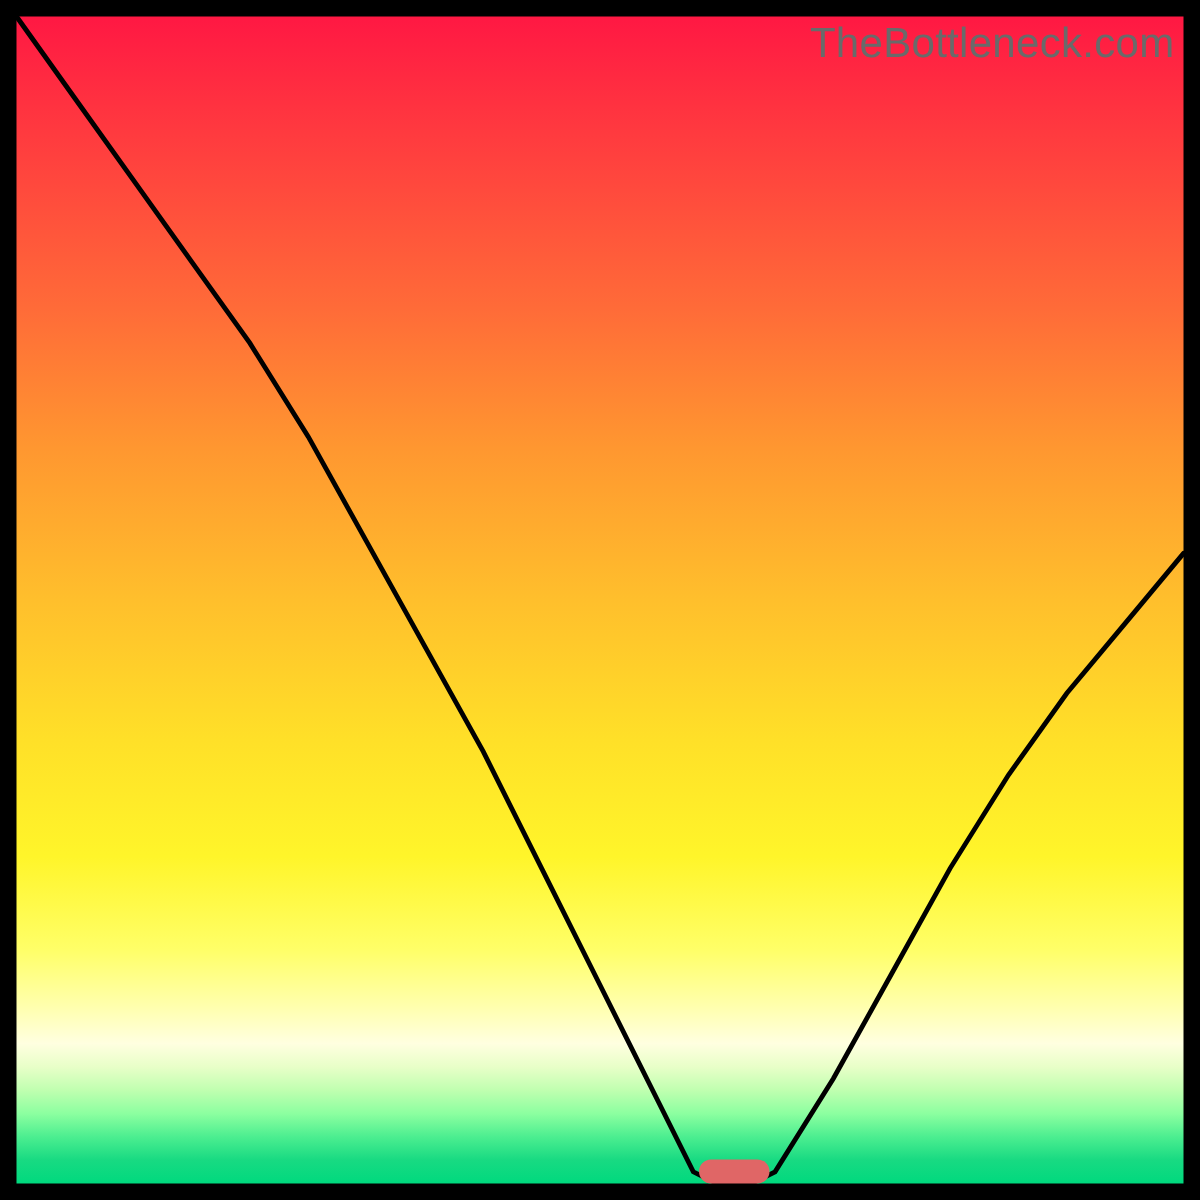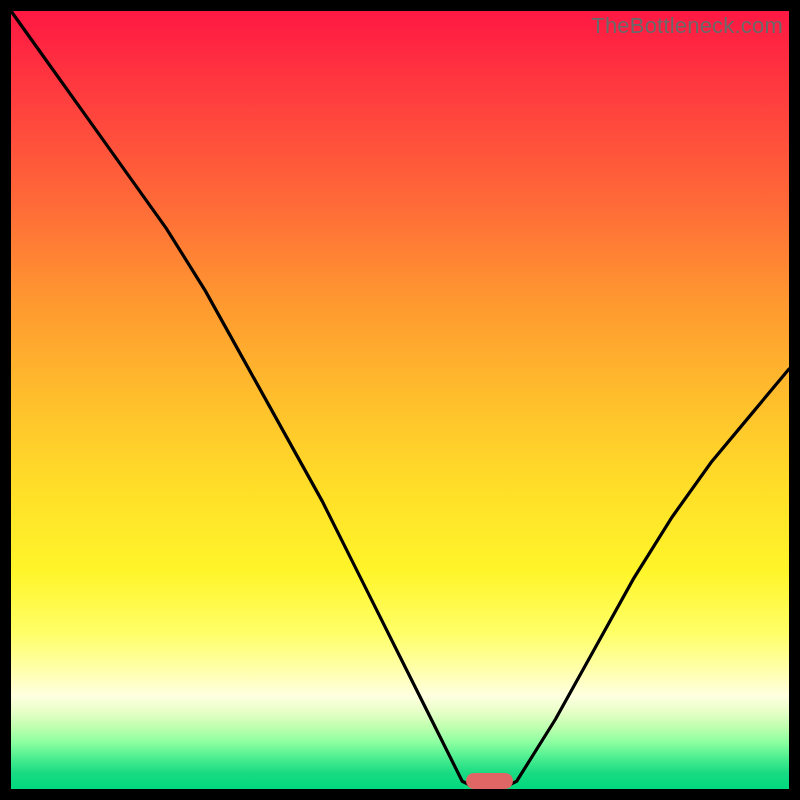--- a/index.html
+++ b/index.html
@@ -33,21 +33,21 @@
       #8cffa0 94%,
       #4cee90 96%,
       #18da82 98%,
       #00d97e 100%
     );
   }
   .watermark {
     position: absolute;
     top: 2px;
     right: 6px;
-    font-size: 22px;
+    font-size: 28px;
     font-weight: 400;
     color: #6a6a6a;
     letter-spacing: 0.2px;
   }
   svg.curve {
     position: absolute;
     left: 0;
     top: 0;
     width: 778px;
     height: 778px;

